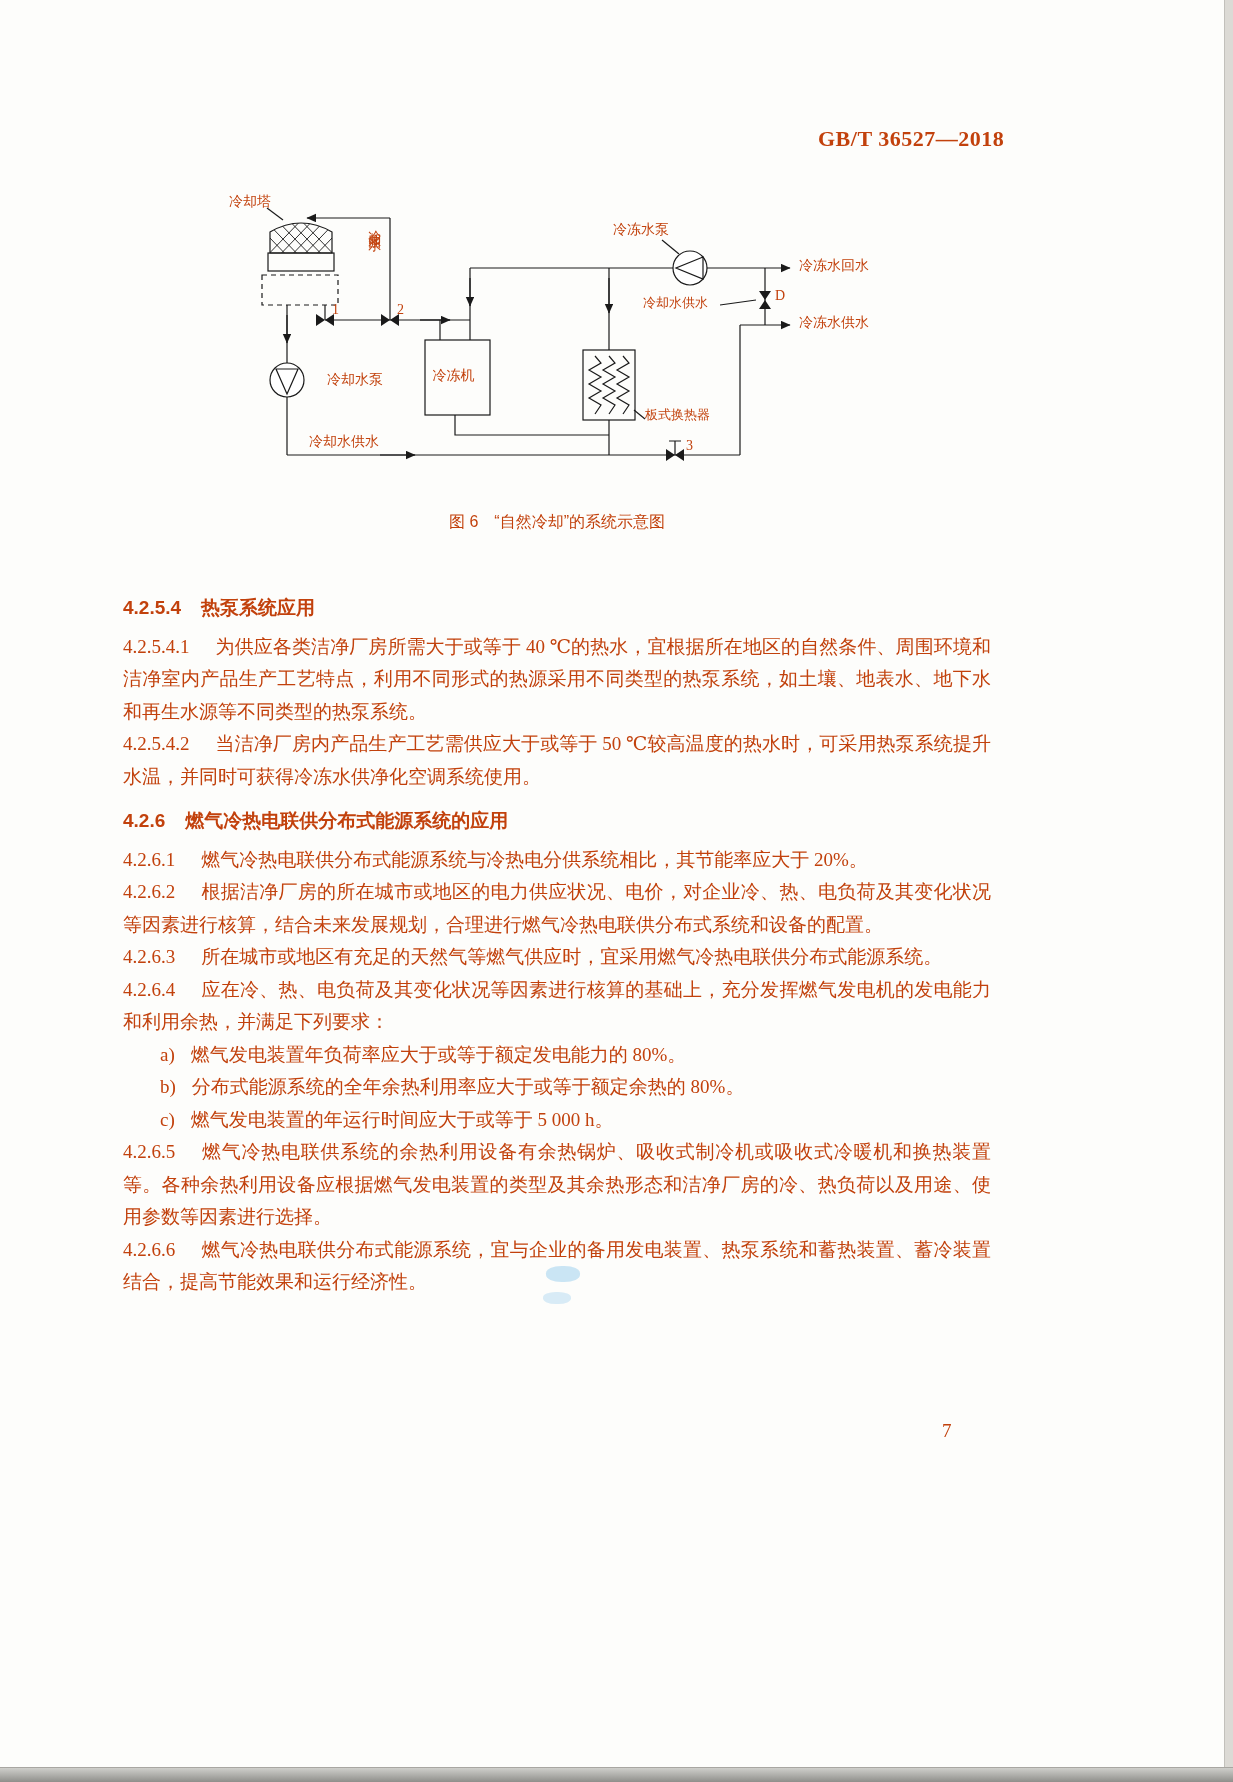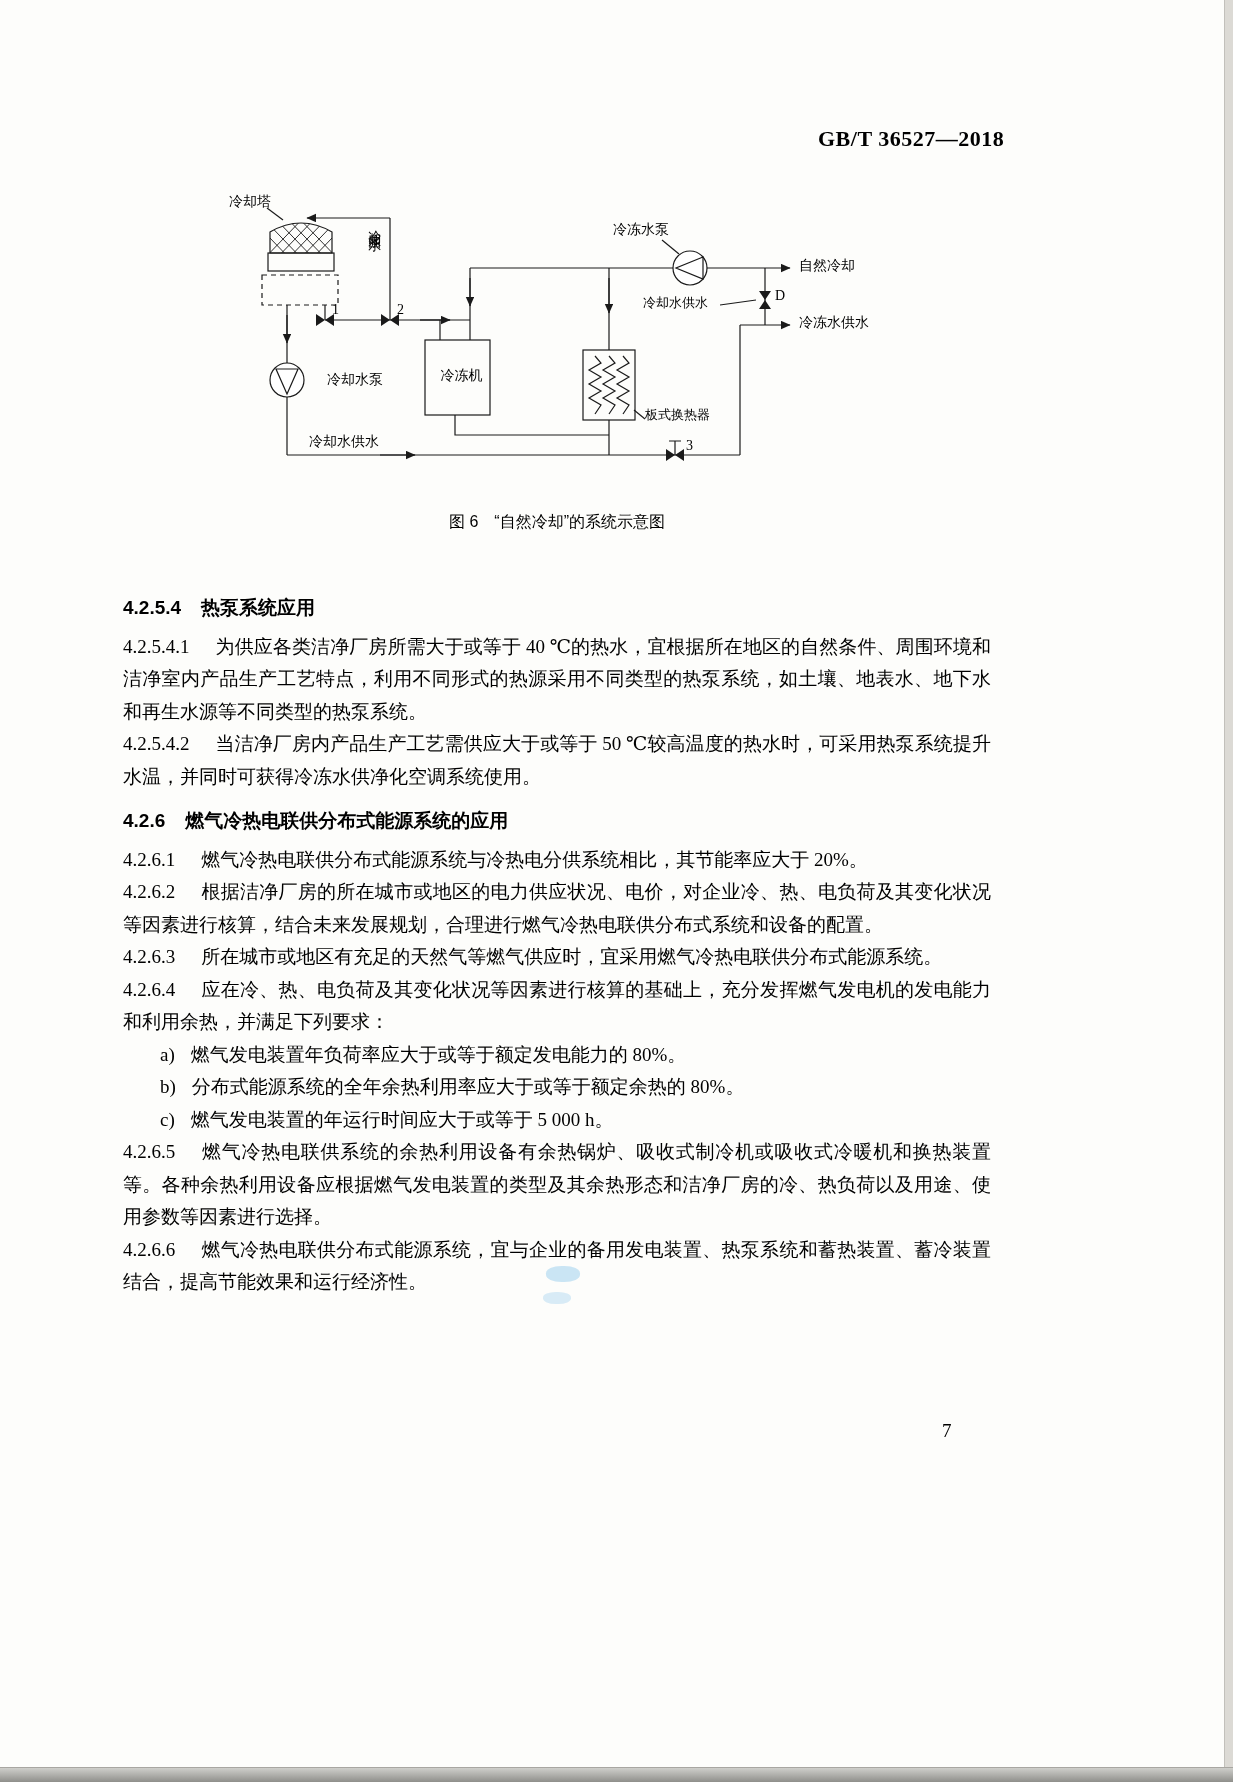--- a/index.html
+++ b/index.html
@@ -1,18 +1,18 @@
 <!DOCTYPE html>
 <html><head>
 <meta charset="utf-8">
 <style>
   html,body{margin:0;padding:0;background:#ffffff;}
   .page{
     position:relative;width:1233px;height:1782px;background:#fdfdfb;
-    font-family:"Liberation Serif","DejaVu Serif",serif;color:#000000;overflow:hidden;
+    font-family:"Liberation Serif","DejaVu Serif",serif;color:#c2410c;overflow:hidden;
   }
   .std-header{
     position:absolute;left:818px;top:126px;font-size:22px;font-weight:bold;
     letter-spacing:.5px;font-family:"Liberation Serif","DejaVu Serif",serif;
   }
   
   .diagram{position:absolute;left:215px;top:178px;width:700px;height:340px;}
   .diagram svg{position:absolute;left:0;top:0;}
   .dlabel{position:absolute;font-size:14px;white-space:nowrap;line-height:1.1;}
   .dlabel.small{font-size:13px;}
@@ -129,25 +129,25 @@
         <path d="M101,136 L110,142 L101,148 Z M119,136 L110,142 L119,148 Z"></path>
         <path d="M166,136 L175,142 L166,148 Z M184,136 L175,142 L184,148 Z"></path>
         <path d="M544,113 L550,122 L556,113 Z M544,131 L550,122 L556,131 Z"></path>
         <path d="M451,271 L460,277 L451,283 Z M469,271 L460,277 L469,283 Z"></path>
       </g>
     </svg>
 
     <div class="dlabel" style="left:14px;top:16px;">冷却塔</div>
     <div class="dlabel small vertical" style="left:152px;top:42px;">冷却水回水</div>
     <div class="dlabel" style="left:398px;top:44px;">冷冻水泵</div>
-    <div class="dlabel" style="left:584px;top:80px;">自然冷却</div>
+    <div class="dlabel" style="left:584px;top:80px;">冷冻水回水</div>
     <div class="dlabel small" style="left:428px;top:118px;">冷却水供水</div>
     <div class="dlabel" style="left:584px;top:137px;">冷冻水供水</div>
     <div class="dlabel" style="left:112px;top:194px;">冷却水泵</div>
-    <div class="dlabel chiller-label" style="left:214px;top:190px;">冷冻机</div>
+    <div class="dlabel chiller-label" style="left:206px;top:190px;">冷冻机</div>
     <div class="dlabel small" style="left:430px;top:230px;">板式换热器</div>
     <div class="dlabel" style="left:94px;top:256px;">冷却水供水</div>
 
     <div class="vnum" style="left:117px;top:124px;">1</div>
     <div class="vnum" style="left:182px;top:124px;">2</div>
     <div class="vnum" style="left:560px;top:110px;">D</div>
     <div class="vnum" style="left:471px;top:260px;">3</div>
   </div>
 
   <div class="fig-caption">图 6　“自然冷却”的系统示意图</div>

